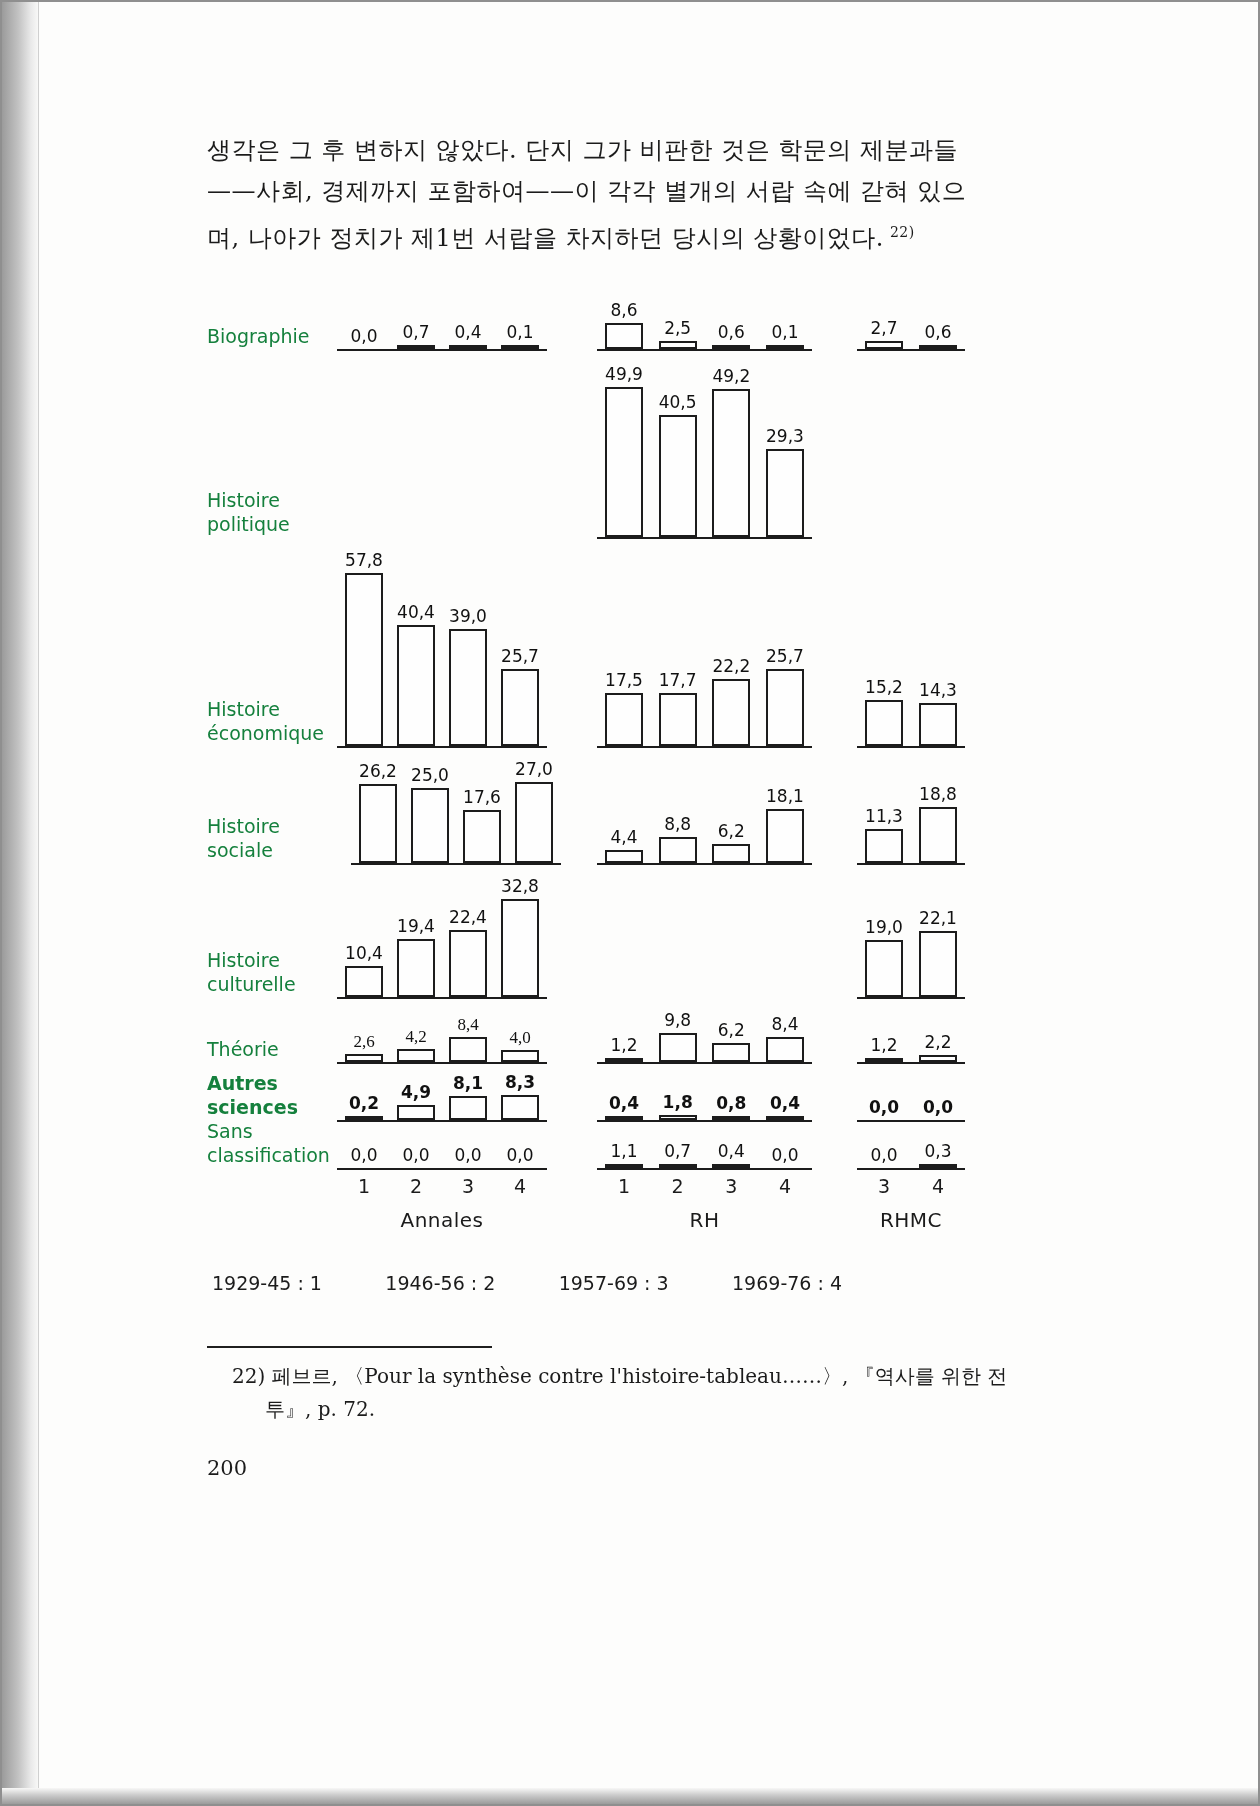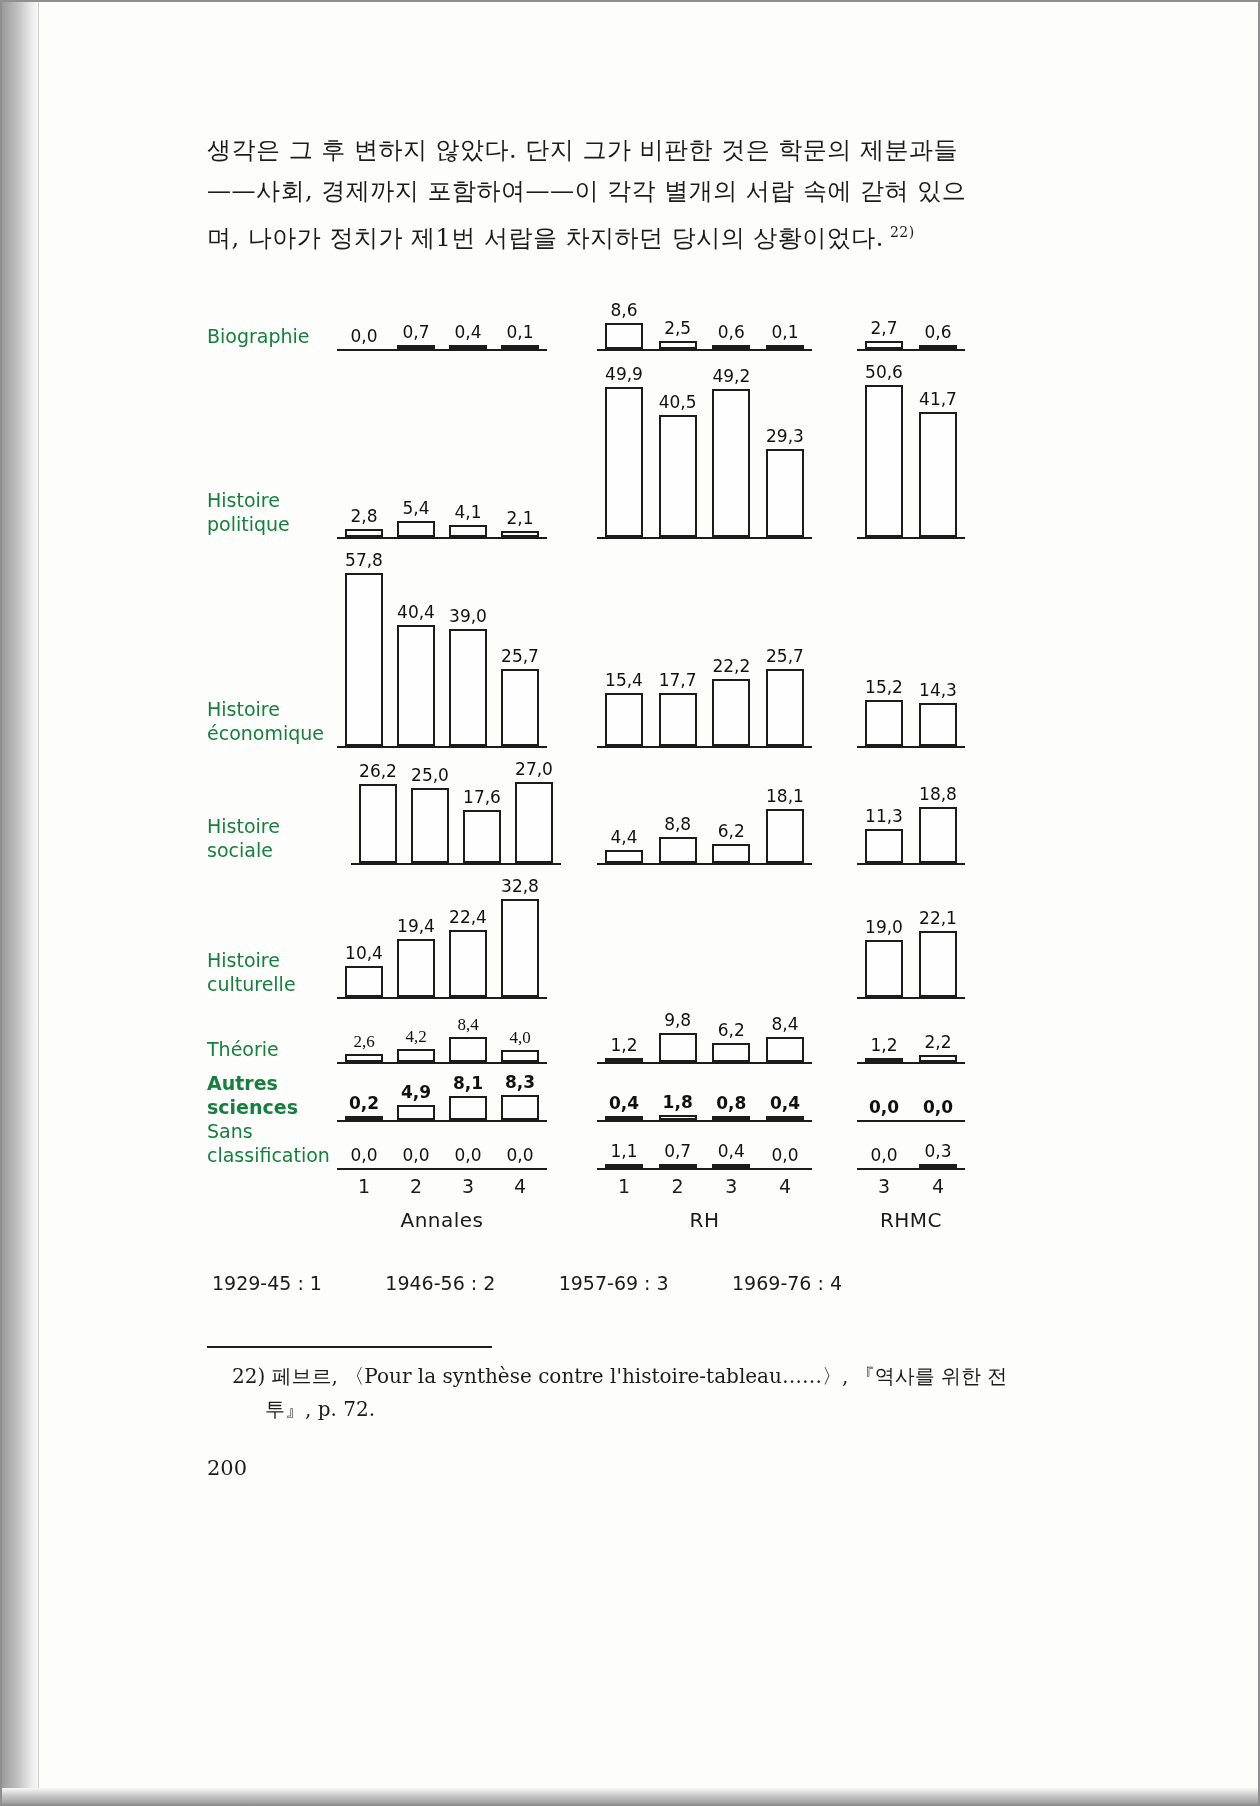--- a/index.html
+++ b/index.html
@@ -151,66 +151,38 @@
               <span class="val">0,6</span>
               <div class="bar" style="height: 3px;"></div>
             </div>
           </div>
         </div>
         <div class="chart-row" style="height: 188px;">
           <div class="row-label">
             <div>Histoire</div>
             <div>politique</div>
           </div>
-          <div class="cell" style="left: 130px; width: 210px;">
-            <div class="barwrap">
-              <span class="val">2,8</span>
-              <div class="bar" style="height: 8px;"></div>
-            </div>
-            <div class="barwrap">
-              <span class="val">5,4</span>
-              <div class="bar" style="height: 16px;"></div>
-            </div>
-            <div class="barwrap">
-              <span class="val">4,1</span>
-              <div class="bar" style="height: 12px;"></div>
-            </div>
-            <div class="barwrap">
-              <span class="val">2,1</span>
-              <div class="bar" style="height: 6px;"></div>
-            </div>
-          </div>
           <div class="cell" style="left: 390px; width: 215px;">
             <div class="barwrap">
               <span class="val">49,9</span>
               <div class="bar" style="height: 150px;"></div>
             </div>
             <div class="barwrap">
               <span class="val">40,5</span>
               <div class="bar" style="height: 122px;"></div>
             </div>
             <div class="barwrap">
               <span class="val">49,2</span>
               <div class="bar" style="height: 148px;"></div>
             </div>
             <div class="barwrap">
               <span class="val">29,3</span>
               <div class="bar" style="height: 88px;"></div>
             </div>
           </div>
-          <div class="cell" style="left: 650px; width: 108px;">
-            <div class="barwrap">
-              <span class="val">50,6</span>
-              <div class="bar" style="height: 152px;"></div>
-            </div>
-            <div class="barwrap">
-              <span class="val">41,7</span>
-              <div class="bar" style="height: 125px;"></div>
-            </div>
-          </div>
         </div>
         <div class="chart-row" style="height: 209px;">
           <div class="row-label">
             <div>Histoire</div>
             <div>économique</div>
           </div>
           <div class="cell" style="left: 130px; width: 210px;">
             <div class="barwrap">
               <span class="val">57,8</span>
               <div class="bar" style="height: 173px;"></div>
@@ -223,21 +195,21 @@
               <span class="val">39,0</span>
               <div class="bar" style="height: 117px;"></div>
             </div>
             <div class="barwrap">
               <span class="val">25,7</span>
               <div class="bar" style="height: 77px;"></div>
             </div>
           </div>
           <div class="cell" style="left: 390px; width: 215px;">
             <div class="barwrap">
-              <span class="val">15,4</span>
+              <span class="val">17,5</span>
               <div class="bar" style="height: 53px;"></div>
             </div>
             <div class="barwrap">
               <span class="val">17,7</span>
               <div class="bar" style="height: 53px;"></div>
             </div>
             <div class="barwrap">
               <span class="val">22,2</span>
               <div class="bar" style="height: 67px;"></div>
             </div>

